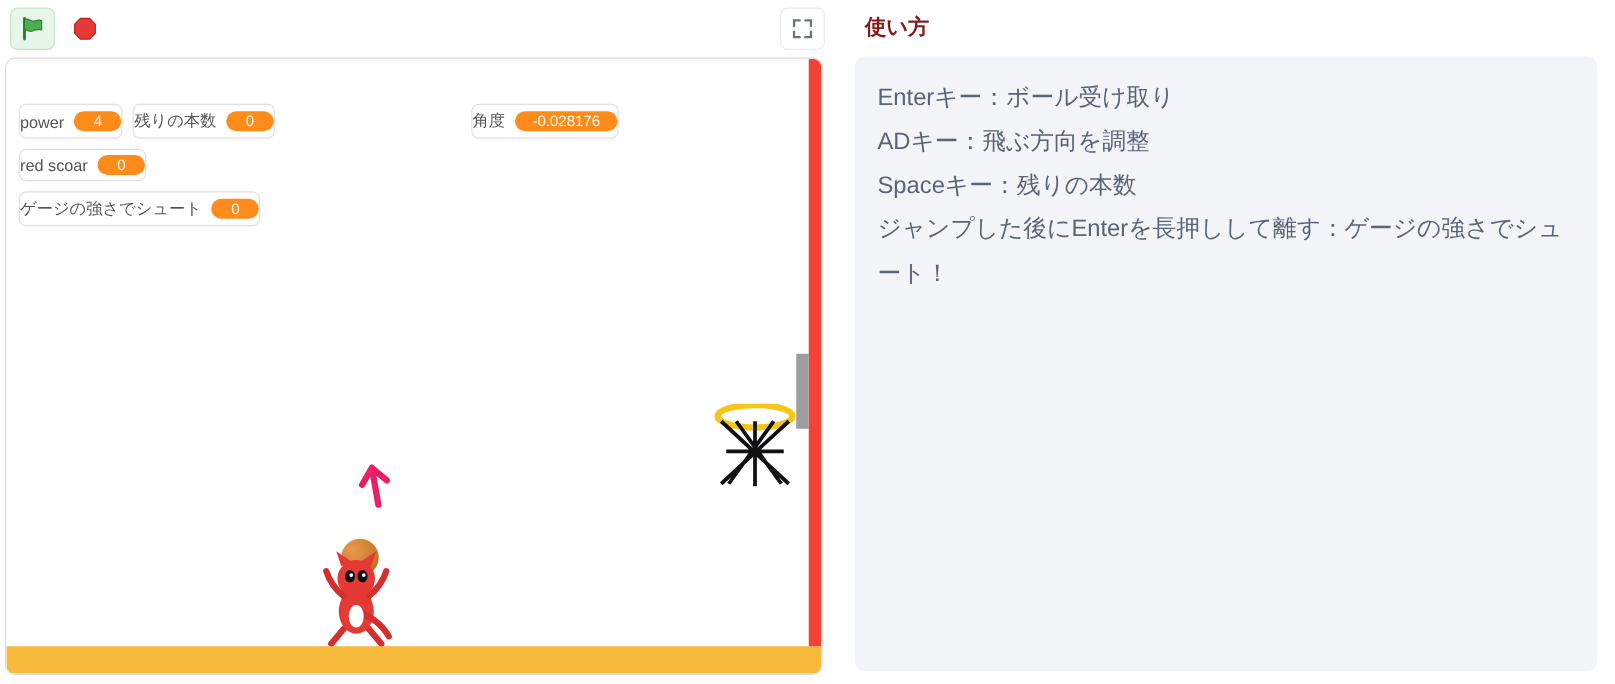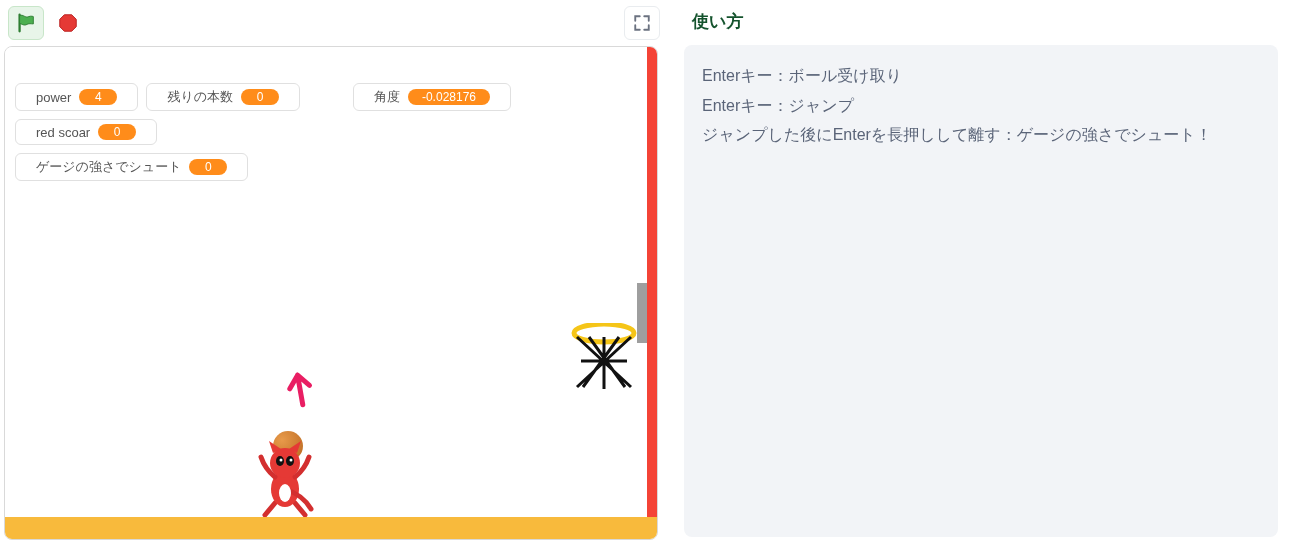--- a/index.html
+++ b/index.html
@@ -12,28 +12,28 @@
     .spacer { flex: 1; }
     .expand-btn { width: 36px; height: 34px; background: #fff; border: 1px solid #e9ecef; border-radius: 6px; display: flex; align-items: center; justify-content: center; cursor: pointer; }
     .stage-wrap { border: 1px solid #d9d9d9; border-radius: 8px; overflow: hidden; width: 654px; height: 494px; position: relative; background: #fff; }
     .stage { position: absolute; inset: 0; background: #fff; overflow: hidden; }
     .ground { position: absolute; left: 0; right: 0; bottom: 0; height: 22px; background: #f8ba3c; }
     .pillar { position: absolute; right: 0; top: 0; bottom: 22px; width: 10px; background: #f44336; }
     .backboard { position: absolute; right: 10px; top: 236px; width: 10px; height: 60px; background: #9e9e9e; }
     .hoop-wrap { position: absolute; right: 20px; top: 276px; width: 66px; }
     .var-wrap { position: absolute; left: 10px; top: 36px; display: flex; flex-direction: column; gap: 8px; align-items: flex-start; }
     .var-row { display: flex; gap: 8px; }
-    .var-chip { background: #fff; border: 1px solid #e0e0e0; border-radius: 6px; padding: 4px 20px; display: flex; align-items: center; gap: 8px; font-size: 13px; color: #555; }
+    .var-chip { background: #fff; border: 1px solid #e0e0e0; border-radius: 6px; padding: 4px 0; display: flex; align-items: center; gap: 8px; font-size: 13px; color: #555; }
     .var-val { background: #ff8c1a; color: #fff; border-radius: 10px; padding: 1px 14px; font-size: 12px; font-weight: 500; min-width: 38px; text-align: center; }
-    .var-angle { position: absolute; right: 146px; top: 36px; margin-left: 36px; }
+    .var-angle { position: absolute; right: 162px; top: 36px; margin-left: 36px; }
     .cat { position: absolute; left: 250px; bottom: 22px; width: 60px; height: 78px; }
     .ball { position: absolute; left: 268px; bottom: 78px; width: 30px; height: 30px; border-radius: 50%; background: radial-gradient(circle at 30% 30%, #e89a4a, #b8671f); }
     .arrow { position: absolute; left: 278px; bottom: 126px; transform: rotate(-10deg); }
-    .right-title { font-size: 17px; font-weight: bold; color: #14532d; padding: 6px 8px 12px 8px; }
-    .right-box { background: #f2f4f7; border-radius: 8px; padding: 16px 18px; color: #5a6478; font-size: 16px; line-height: 1.85; min-height: 492px; }
+    .right-title { font-size: 17px; font-weight: bold; color: #7f1d1d; padding: 6px 8px 12px 8px; }
+    .right-box { background: #f2f4f7; border-radius: 8px; padding: 16px 18px; color: #5a6478; font-size: 19px; line-height: 1.85; min-height: 492px; }
   </style>
 </head>
 <body>
 
 <div class="left-col">
   <div class="controls-row">
     <div class="flag-btn">
       <svg width="22" height="22" viewBox="0 0 24 24">
         <path d="M5 3v18" stroke="#2e7d32" stroke-width="2.5" stroke-linecap="round"></path>
         <path d="M5 4 C9 2 11 7 15 5 C18 4 20 5 20 5 L20 13 C18 13 15 12 12 14 C9 15 5 12 5 12 Z" fill="#4caf50" stroke="#2e7d32" stroke-width="1"></path>
@@ -117,16 +117,17 @@
         <span class="var-val">-0.028176</span>
       </div>
     </div>
   </div>
 </div>
 
 <div class="right-col">
   <div class="right-title">使い方</div>
   <div class="right-box">
     <div>Enterキー：ボール受け取り</div>
-    <div>Enterキー：ジャンプ</div>
+    <div>ADキー：飛ぶ方向を調整</div>
+    <div>Spaceキー：残りの本数</div>
     <div>ジャンプした後にEnterを長押しして離す：ゲージの強さでシュート！</div>
   </div>
 </div>
 
 </body></html>

